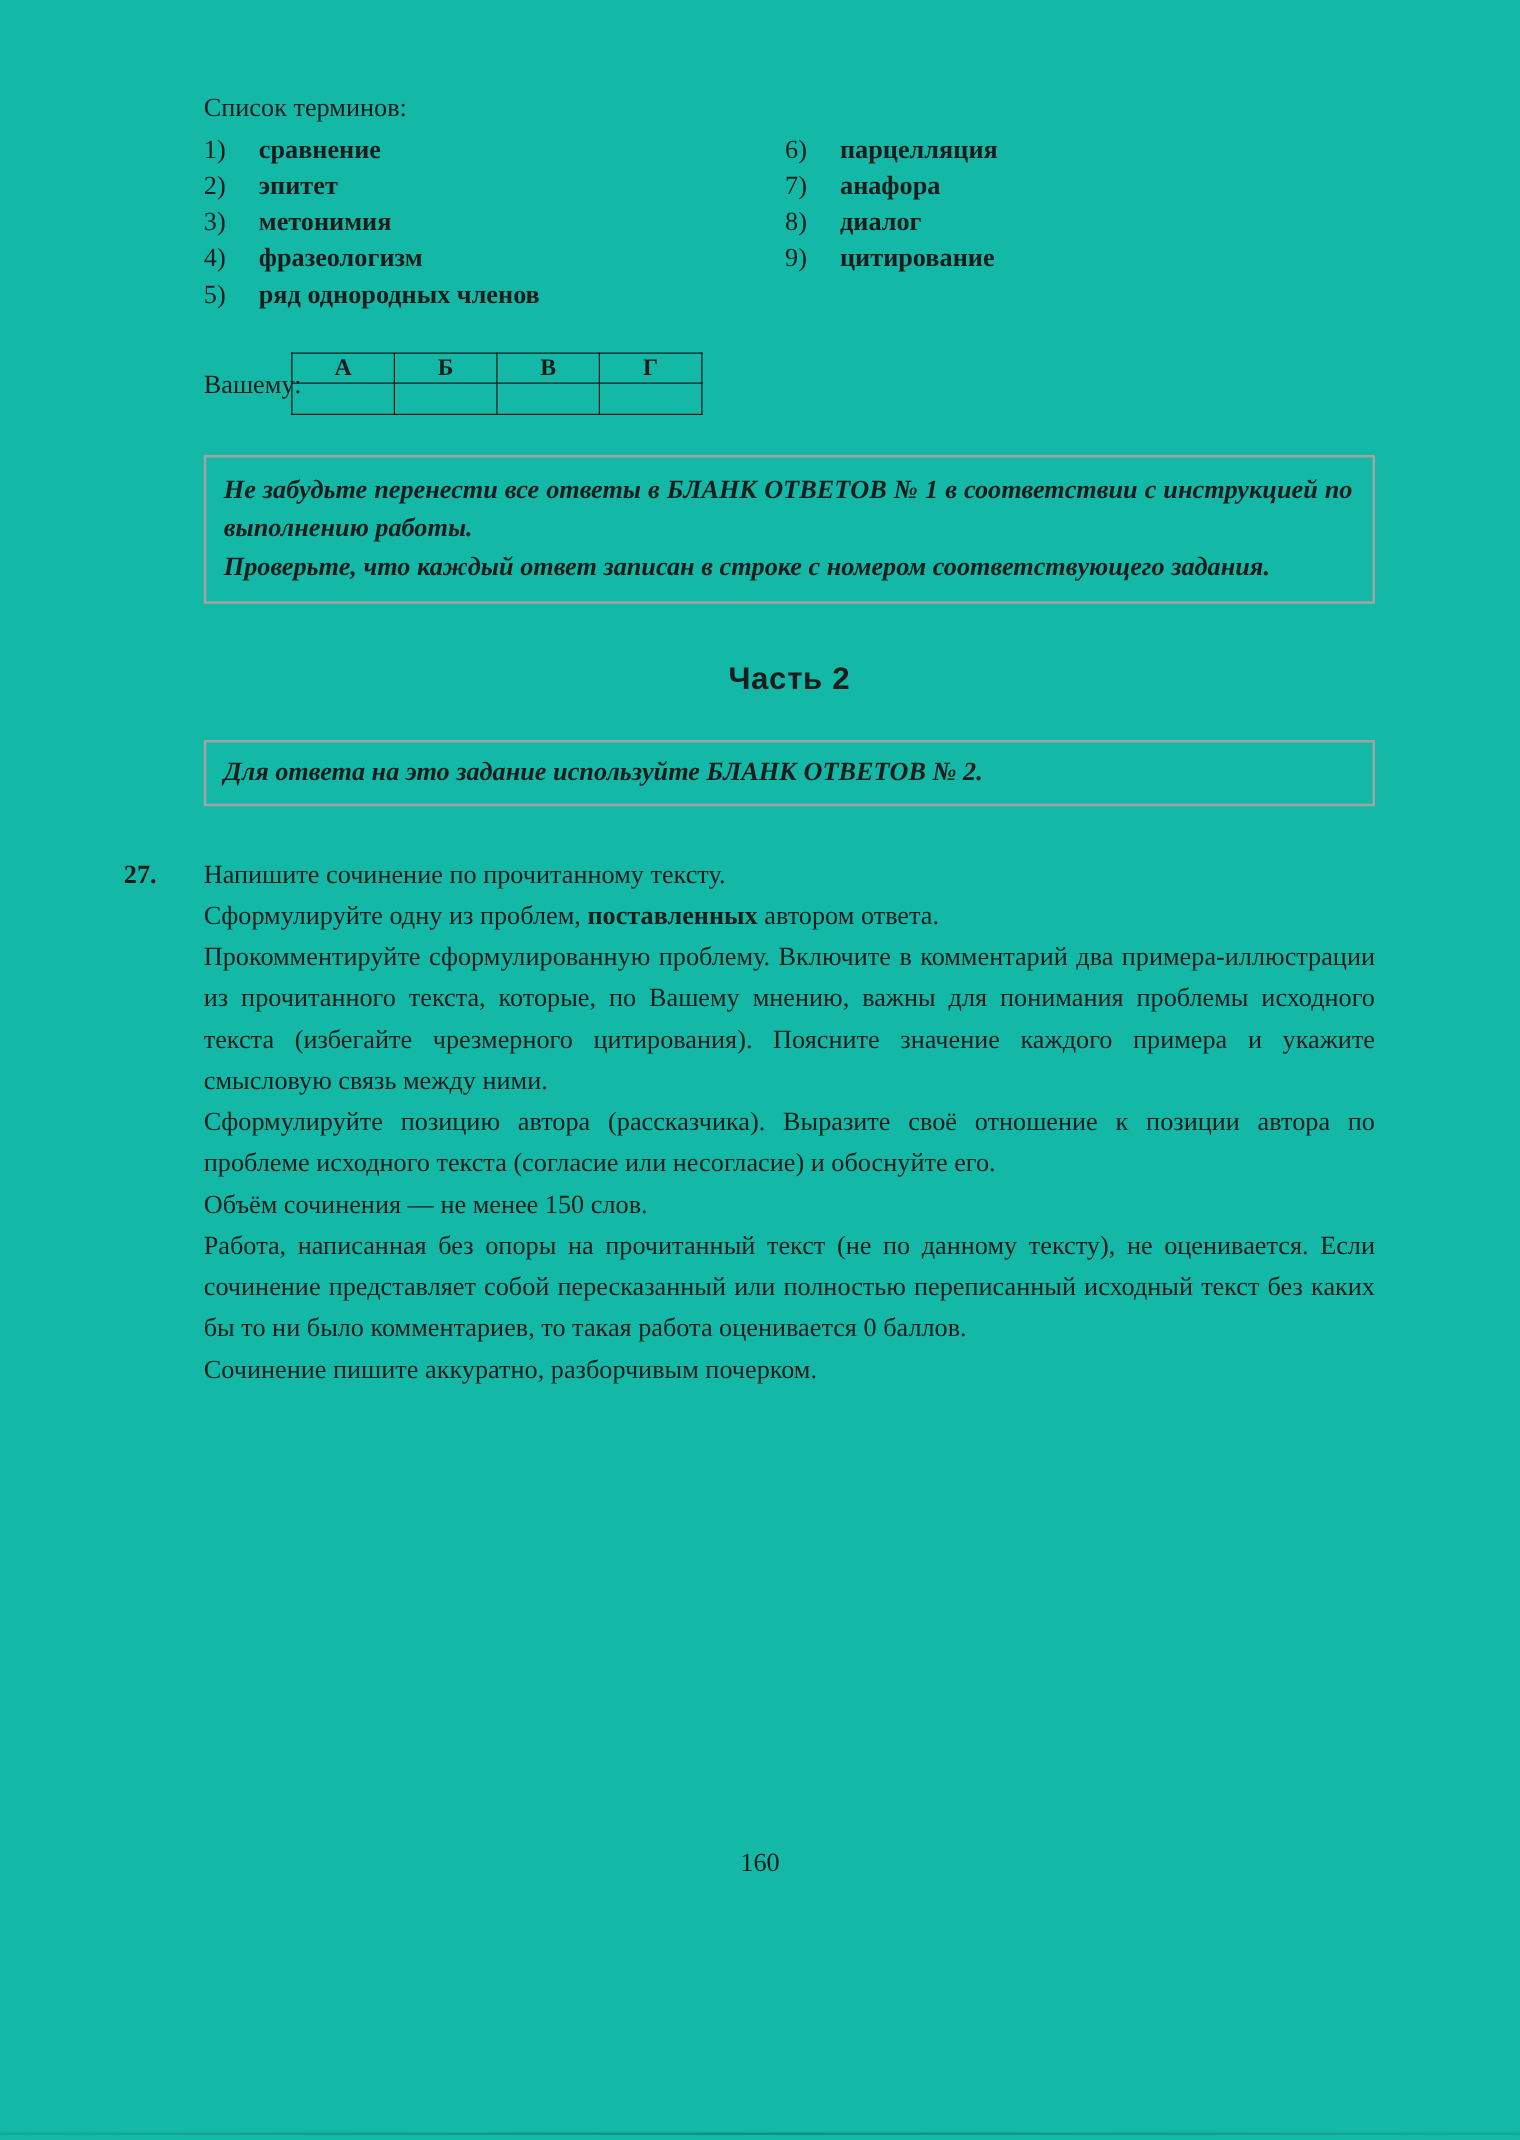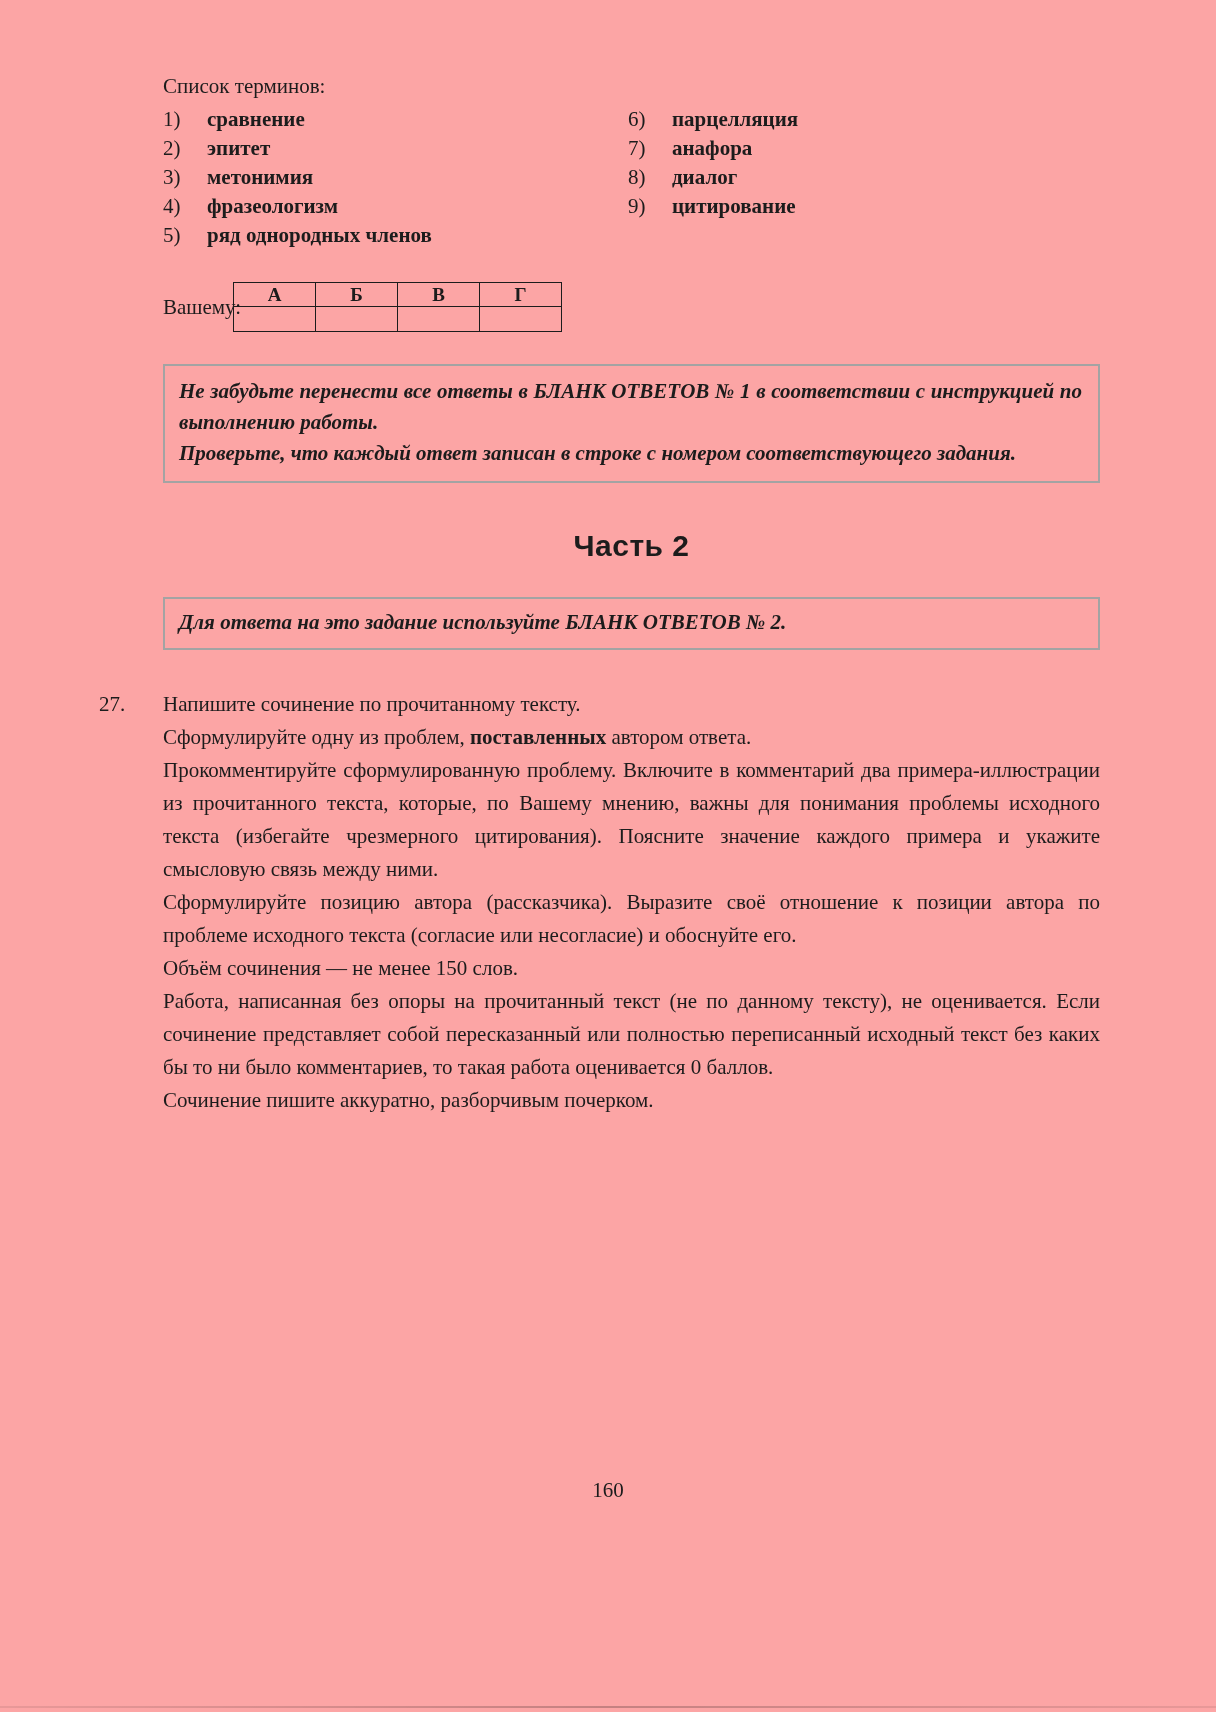--- a/index.html
+++ b/index.html
@@ -7,21 +7,21 @@
   body {
     font-family: "Liberation Serif", "DejaVu Serif", serif;
     color: #1c1c1c;
     -webkit-font-smoothing: antialiased;
   }
   .page {
     position: relative;
     width: 1216px;
     height: 1712px;
     margin: 0 auto;
-    background: #fca5a5;
+    background: #14b8a6;
     overflow: hidden;
     padding: 72px 116px 0 163px;
   }
   .scan-edge {
     position: absolute;
     left: 0; right: 0; bottom: 4px;
     height: 2px;
     background: linear-gradient(to right, rgba(0,0,0,0.08), rgba(0,0,0,0.22), rgba(0,0,0,0.08));
   }
 
@@ -87,39 +87,39 @@
     text-align: justify;
   }
   .notice-box p { text-align: justify; }
 
   
   .part-heading {
     margin-top: 46px;
     text-align: center;
     font-family: "Liberation Sans", "DejaVu Sans", sans-serif;
     font-weight: 800;
-    font-size: 30px;
+    font-size: 25px;
     letter-spacing: 0.5px;
   }
   .notice-box.single {
     margin-top: 34px;
     padding-top: 8px;
     padding-bottom: 10px;
   }
 
   
   .task {
     position: relative;
     margin-top: 38px;
   }
   .task-num {
     position: absolute;
     left: -64px;
     top: 0;
-    font-weight: 400;
+    font-weight: 700;
     font-size: 21px;
     line-height: 33px;
   }
   .task-body {
     font-size: 21px;
     line-height: 33px;
   }
   .task-body p { text-align: justify; }
   .task-body b { font-weight: 700; }
 

